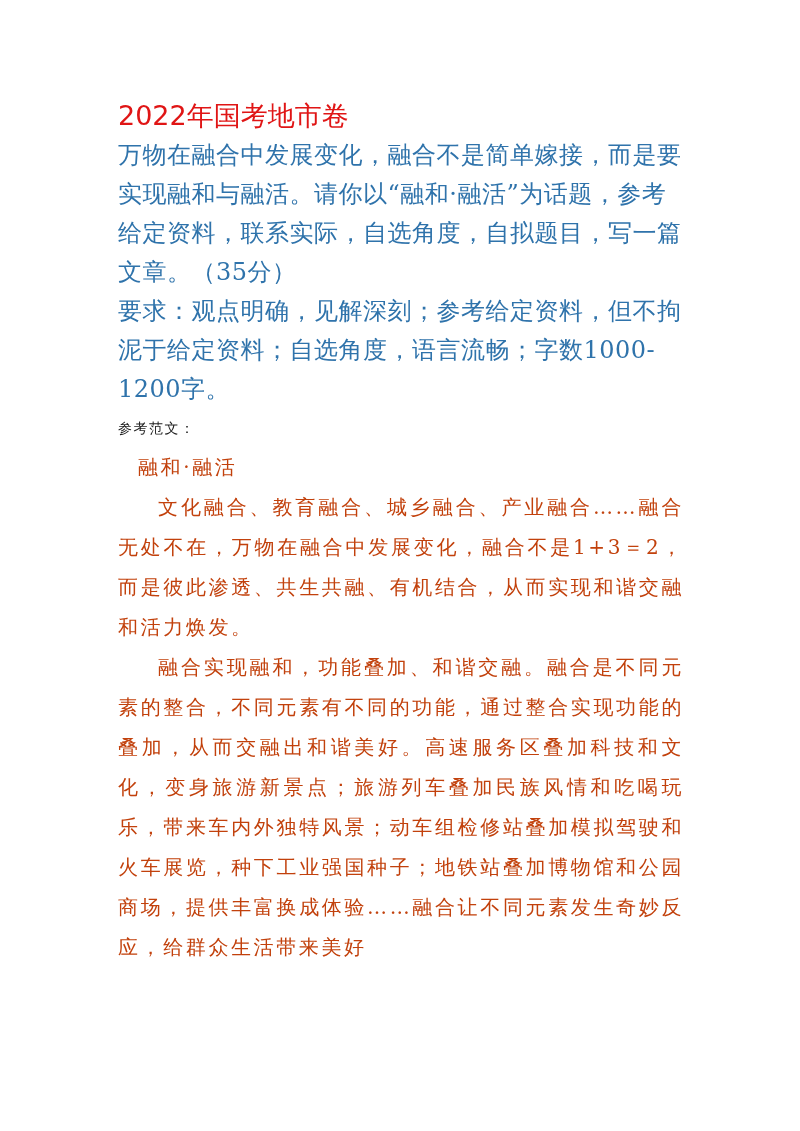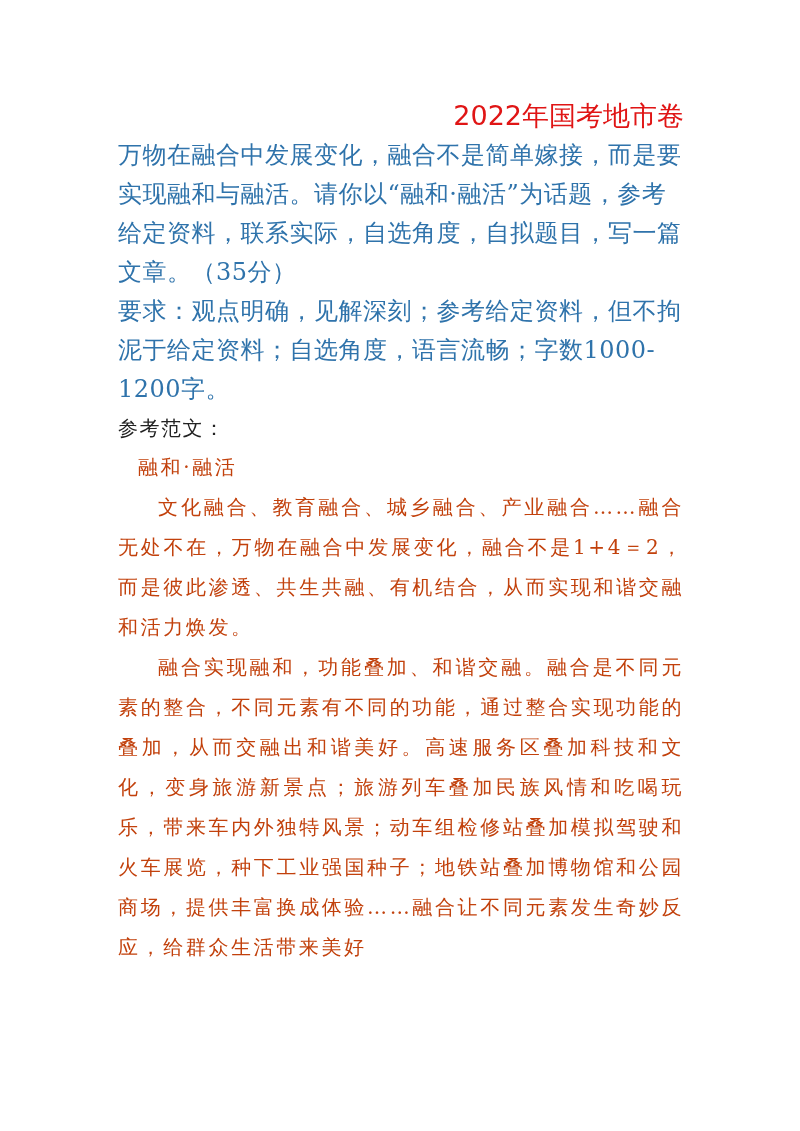--- a/index.html
+++ b/index.html
@@ -14,42 +14,42 @@
       overflow: hidden;
       font-family: "DejaVu Serif", "Liberation Serif", serif;
     }
     .page {
       position: absolute;
       left: 118px;
       top: 96px;
       width: 566px;
     }
     .title {
-      text-align: right;
+      text-align: left;
       color: #e01515;
       font-family: "DejaVu Sans", "Liberation Sans", sans-serif;
       font-size: 27px;
       line-height: 40px;
       height: 40px;
       margin: 0;
       font-weight: normal;
     }
     .prompt {
       color: #2f73ab;
       font-size: 24px;
       line-height: 39px;
       margin: 0;
       letter-spacing: 0.5px;
     }
     .prompt p {
       margin: 0;
     }
     .ref-label {
       color: #222222;
-      font-size: 20px;
+      font-size: 14px;
       line-height: 38px;
       margin: 0;
       letter-spacing: 1.5px;
     }
     .essay-title {
       text-align: center;
       color: #222222;
       font-size: 20px;
       line-height: 42px;
       margin: 0;
@@ -74,16 +74,16 @@
 
   <div class="prompt">
     <p>万物在融合中发展变化，融合不是简单嫁接，而是要实现融和与融活。请你以“融和·融活”为话题，参考给定资料，联系实际，自选角度，自拟题目，写一篇文章。（35分）</p>
     <p>要求：观点明确，见解深刻；参考给定资料，但不拘泥于给定资料；自选角度，语言流畅；字数1000-1200字。</p>
   </div>
 
   <p class="ref-label">参考范文：</p>
 
   <div class="essay">
     <p class="essay-title" style="text-indent:0">融和·融活</p>
-    <p>文化融合、教育融合、城乡融合、产业融合……融合无处不在，万物在融合中发展变化，融合不是1+4＝2，而是彼此渗透、共生共融、有机结合，从而实现和谐交融和活力焕发。</p>
+    <p>文化融合、教育融合、城乡融合、产业融合……融合无处不在，万物在融合中发展变化，融合不是1+3＝2，而是彼此渗透、共生共融、有机结合，从而实现和谐交融和活力焕发。</p>
     <p>融合实现融和，功能叠加、和谐交融。融合是不同元素的整合，不同元素有不同的功能，通过整合实现功能的叠加，从而交融出和谐美好。高速服务区叠加科技和文化，变身旅游新景点；旅游列车叠加民族风情和吃喝玩乐，带来车内外独特风景；动车组检修站叠加模拟驾驶和火车展览，种下工业强国种子；地铁站叠加博物馆和公园商场，提供丰富换成体验……融合让不同元素发生奇妙反应，给群众生活带来美好</p>
   </div>
 </div>
 
 </body></html>

